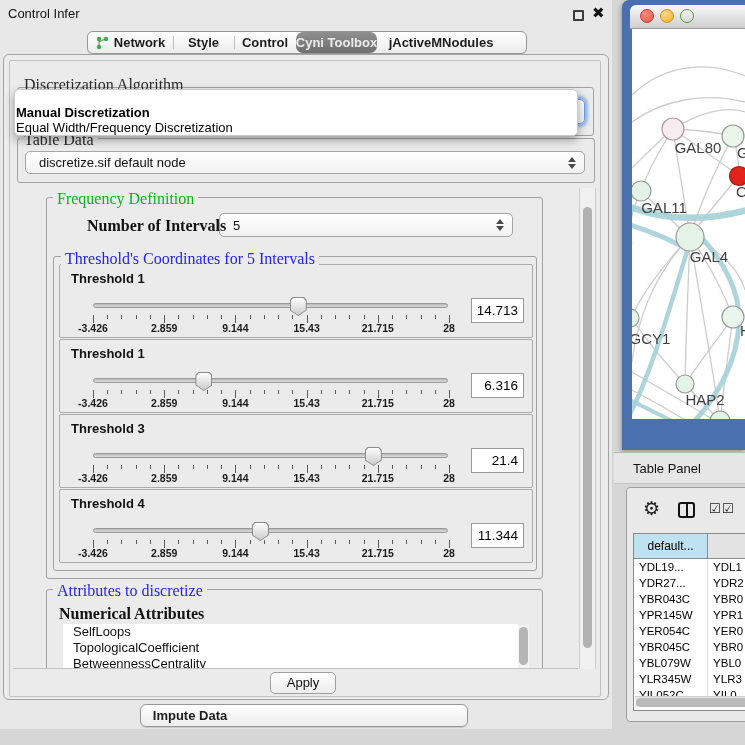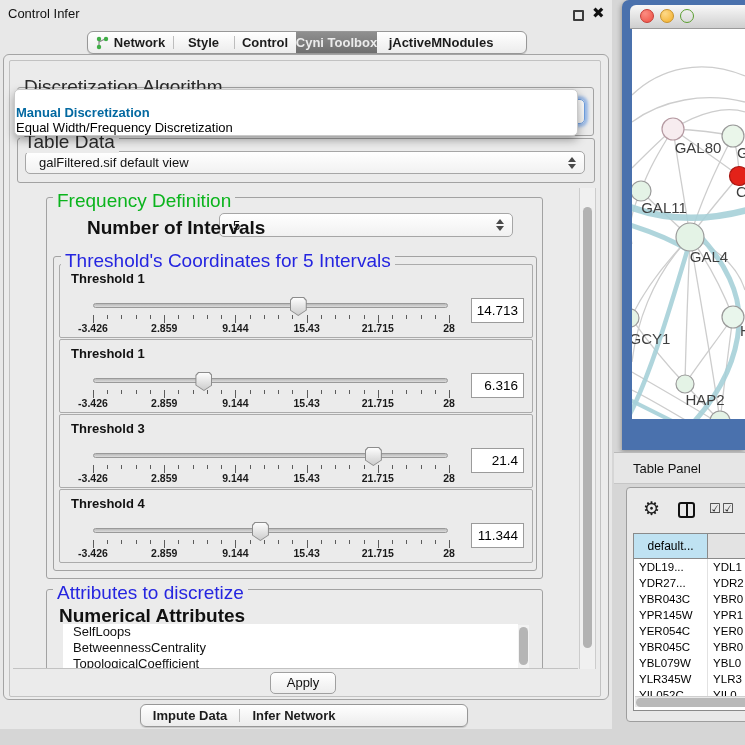--- a/index.html
+++ b/index.html
@@ -18,32 +18,32 @@
   .seg-bar{position:absolute;display:flex;height:23px;border:1px solid #979797;border-radius:6px;background:linear-gradient(#ffffff,#ececec);box-shadow:0 1px 1px rgba(0,0,0,.15);overflow:hidden;}
   .seg{display:flex;align-items:center;justify-content:center;font-size:13px;font-weight:600;color:#1c1c1c;white-space:nowrap;position:relative;}
   .seg.sel{background:linear-gradient(#8f8f8f,#6f6f6f);color:#ececec;}
   .seg:not(.sel)+.seg:not(.sel)::before{content:"";position:absolute;left:0;top:4px;bottom:4px;width:1px;background:#bdbdbd;}
   .seg .neticon{width:13px;height:14px;margin-right:5px;position:relative;}
 
   .main-panel{position:absolute;left:3px;top:54px;width:606px;height:646px;background:#ececec;border:1px solid #a4a4a4;border-radius:6px;}
   .inner-panel{position:absolute;left:9px;top:60px;width:592px;height:637px;background:#ebebeb;border:1px solid #c2c2c2;border-radius:2px;}
 
   .grp{position:absolute;border:1px solid #a2a2a2;border-radius:3px;}
-  .grp-label{position:absolute;background:#ebebeb;padding:0 4px;font-size:19px;white-space:nowrap;z-index:3;}
+  .grp-label{position:absolute;background:#ebebeb;padding:0 4px;font-size:16px;white-space:nowrap;z-index:3;font-family:Liberation Serif, serif;}
 
   .combo{position:absolute;height:25px;background:linear-gradient(#ffffff,#f1f1f1);border:1px solid #a6a6a6;border-radius:5px;font-size:13px;color:#111;display:flex;align-items:center;padding-left:13px;}
   .combo .arrows{position:absolute;right:8px;top:50%;transform:translateY(-50%);display:flex;flex-direction:column;gap:2px;}
   .tri-up{width:0;height:0;border-left:4px solid transparent;border-right:4px solid transparent;border-bottom:5px solid #4a4a4a;}
   .tri-dn{width:0;height:0;border-left:4px solid transparent;border-right:4px solid transparent;border-top:5px solid #4a4a4a;}
   .combo.focusring{border:1px solid #6f9fe0;box-shadow:0 0 3px 3px rgba(110,160,230,.65);}
 
   
   .popup{position:absolute;left:4px;top:28px;width:564px;height:47px;background:#fff;border:1px solid #c9c9c9;border-radius:5px;box-shadow:0 4px 10px rgba(0,0,0,.35);z-index:20;font-size:13px;}
   .popup .ph{position:absolute;left:0;top:3px;width:480px;text-align:center;color:#b4b4b4;}
-  .popup .it1{position:absolute;left:1px;top:15px;font-weight:bold;color:#0369a1;}
+  .popup .it1{position:absolute;left:1px;top:15px;font-weight:bold;color:#000000;}
   .popup .it2{position:absolute;left:1px;top:30px;color:#000;}
 
   
   .viewport{position:absolute;left:3px;top:125px;width:565px;height:483px;overflow:hidden;border-bottom:1px solid #c2c2c2;}
   .vscroll{position:absolute;left:569px;top:127px;width:17px;height:481px;background:#f0f0f0;border-left:1px solid #cccccc;border-right:1px solid #cccccc;}
   .vscroll .thumb{position:absolute;left:3px;top:19px;width:9px;height:441px;background:#b2b2b2;border-radius:5px;}
 
   .threshold-box{position:absolute;left:5px;width:474px;height:74px;border:1px solid #ababab;border-radius:2px;}
   .th-label{position:absolute;left:11px;top:6px;font-size:13px;font-weight:bold;color:#111;}
   .track{position:absolute;left:33px;top:38px;width:355px;height:5px;background:linear-gradient(#b9b9b9,#dcdcdc);border:1px solid #999;border-radius:3px;}
@@ -115,21 +115,21 @@
           </svg>
         </span>
         <span>Network</span>
       </div>
       <div class="seg" style="width:61px;">
           <span>Style</span>
         </div>
       <div class="seg" style="width:62px;">
           <span>Control</span>
         </div>
-      <div class="seg sel" style="width:81px;">
+      <div class="seg sel" style="width:81px;border-radius:7px;">
           <span>Cyni Toolbox</span>
         </div>
       <div class="seg" style="width:128px;">
           <span>jActiveMNodules</span>
         </div>
     </div>
 
     <div class="main-panel"></div>
     <div class="inner-panel">
 
@@ -143,21 +143,21 @@
       </div>
 
       <div class="popup">
         <div class="it1">Manual Discretization</div>
         <div class="it2">Equal Width/Frequency Discretization</div>
       </div>
 
       <div class="grp" style="left:7px;top:77px;width:578px;height:45px;"></div>
       <span class="grp-label" style="left:10px;top:70px;color:#2b2b2b;">Table Data</span>
       <div class="combo" style="left:15px;top:90px;width:560px;height:23px;">
-        <span>galFiltered.sif default view</span>
+        <span>discretize.sif default node</span>
         <span class="arrows">
             <span class="tri-up"></span>
             <span class="tri-dn"></span>
           </span>
       </div>
 
       <div class="viewport">
 
         <div class="grp" style="left:33px;top:11px;width:497px;height:382px;"></div>
         <span class="grp-label" style="left:40px;top:4px;color:#0bb41d;">Frequency Definition</span>
@@ -357,41 +357,38 @@
               </div>
             <div class="valbox">11.344</div>
           </div>
         </div>
 
         <div class="grp" style="left:33px;top:403px;width:497px;height:120px;"></div>
         <span class="grp-label" style="left:40px;top:396px;color:#2525e0;">Attributes to discretize</span>
         <span class="grp-label" style="left:42px;top:419px;font-weight:bold;color:#111;background:transparent;">Numerical Attributes</span>
         <div class="listbox" style="left:50px;top:438px;width:455px;height:46px;">
             <div class="li">SelfLoops</div>
+            <div class="li">TopologicalCoefficient</div>
             <div class="li">BetweennessCentrality</div>
-            <div class="li">TopologicalCoefficient</div>
           </div>
         <div class="list-vscroll" style="left:505px;top:439px;height:44px;">
             <div class="thumb"></div>
           </div>
       </div>
 
       <div class="vscroll">
           <div class="thumb"></div>
         </div>
 
       <div class="apply-btn">Apply</div>
     </div>
 
     <div class="seg-bar" style="left:140px;top:704px;width:328px;height:23px;">
       <div class="seg" style="width:98px;">
           <span>Impute Data</span>
-        </div>
-      <div class="seg" style="width:110px;">
-          <span>Infer Network</span>
         </div>
     </div>
   </div>
 
   <div class="net-win">
     <div class="net-titlebar">
       <span class="tl red"></span>
       <span class="tl yel"></span>
       <span class="tl grn"></span>
     </div>

